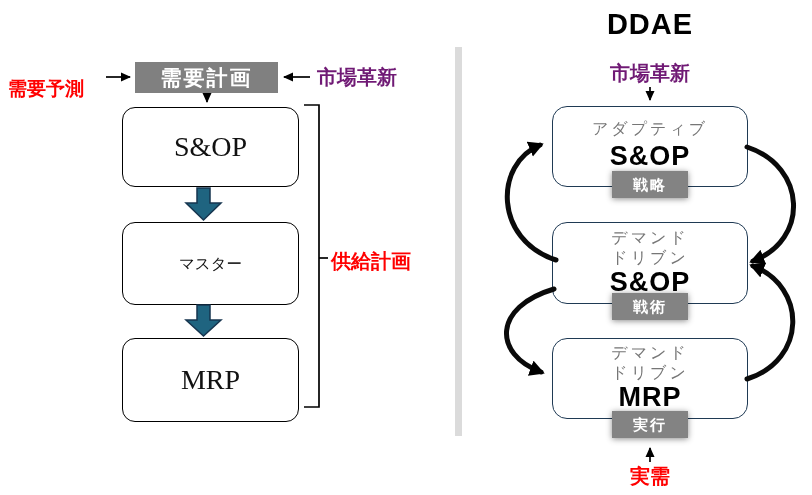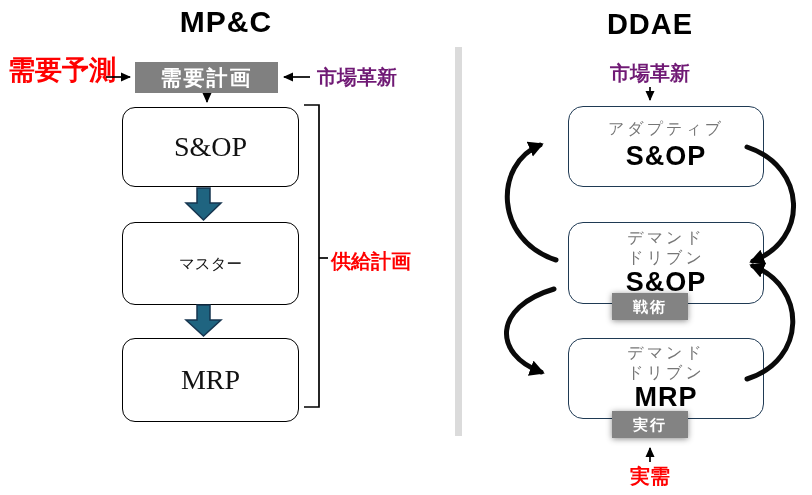--- a/index.html
+++ b/index.html
@@ -18,21 +18,21 @@
   .demand-plan-box{left:135px;top:62px;width:143px;height:31px;background:var(--gray-box);
       color:#ffffff;font-size:21px;font-weight:700;text-align:center;line-height:31px;letter-spacing:2px;}
   .flow-box{left:122px;width:175px;background:#fff;border:1.6px solid #000;border-radius:13px;
       display:flex;flex-direction:column;align-items:center;justify-content:center;
       font-family:"Liberation Serif","DejaVu Serif",serif;}
   .flow-box.sop{top:107px;height:78px;font-size:28px;}
   .flow-box.ms{top:222px;height:81px;font-size:15.5px;line-height:22px;text-align:center;gap:40px;}
   .flow-box.mrp{top:338px;height:82px;font-size:28px;}
   
   .dd-box{left:552px;width:194px;background:#fff;border:1.4px solid var(--navy-border);
-      border-radius:15px;display:flex;flex-direction:column;align-items:center;z-index:2;margin-left:16px;}
+      border-radius:15px;display:flex;flex-direction:column;align-items:center;z-index:2;}
   .dd-box .subtitle{color:var(--subtitle-gray);font-size:16px;letter-spacing:3px;line-height:20px;}
   .dd-box .heading{color:#000;font-size:27px;font-weight:800;letter-spacing:1px;line-height:28px;}
   .dd-box.b1{top:106px;height:79px;padding-top:0;justify-content:flex-start;}
   .dd-box.b1 .subtitle{margin-top:12px;}
   .dd-box.b1 .heading{margin-top:3px;}
   .dd-box.b2{top:222px;height:80px;}
   .dd-box.b2 .subtitle{margin-top:0;}
   .dd-box.b2 .sub1{margin-top:5px;}
   .dd-box.b3{top:338px;height:79px;}
   .dd-box.b3 .sub1{margin-top:4px;}
@@ -47,26 +47,25 @@
   .loop{stroke:#0a0a0a;stroke-width:5px;fill:none;stroke-linecap:round;}
   .blockarrow{fill:var(--block-arrow-blue);stroke:var(--block-arrow-border);stroke-width:1.5px;}
   .bracket{stroke:#000;stroke-width:1.7px;fill:none;}
   marker path{fill:#000;}
 </style>
 </head>
 <body>
 
 <div id="canvas">
 
-  <div class="abs panel-title" style="left:0;top:5px;width:452px;">MP&amp;C</div>
   <div class="abs panel-title" style="left:460px;top:8px;width:380px;font-size:29px;">DDAE</div>
 
   <div class="abs divider"></div>
 
-  <div class="abs red-label" style="left:8px;top:52px;font-size:27px;">需要予測</div>
+  <div class="abs red-label" style="left:8px;top:76px;font-size:19px;">需要予測</div>
 
   <div class="abs demand-plan-box">需要計画</div>
 
   <div class="abs jp-bold" style="left:317px;top:64px;">市場革新</div>
 
   <div class="abs flow-box sop">
     <span>S&amp;OP</span>
   </div>
 
   <div class="abs flow-box ms">
@@ -78,20 +77,21 @@
   </div>
 
   <div class="abs red-label" style="left:331px;top:248px;font-size:20px;">供給計画</div>
 
   <div class="abs jp-bold" style="left:560px;top:60px;width:180px;text-align:center;">市場革新</div>
 
   <div class="abs dd-box b1">
     <span class="subtitle">アダプティブ</span>
     <span class="heading">S&amp;OP</span>
   </div>
+  <div class="abs badge g1">戦略</div>
 
   <div class="abs dd-box b2">
     <span class="subtitle sub1">デマンド</span>
     <span class="subtitle">ドリブン</span>
     <span class="heading">S&amp;OP</span>
   </div>
   <div class="abs badge g2">戦術</div>
 
   <div class="abs dd-box b3">
     <span class="subtitle sub1">デマンド</span>

